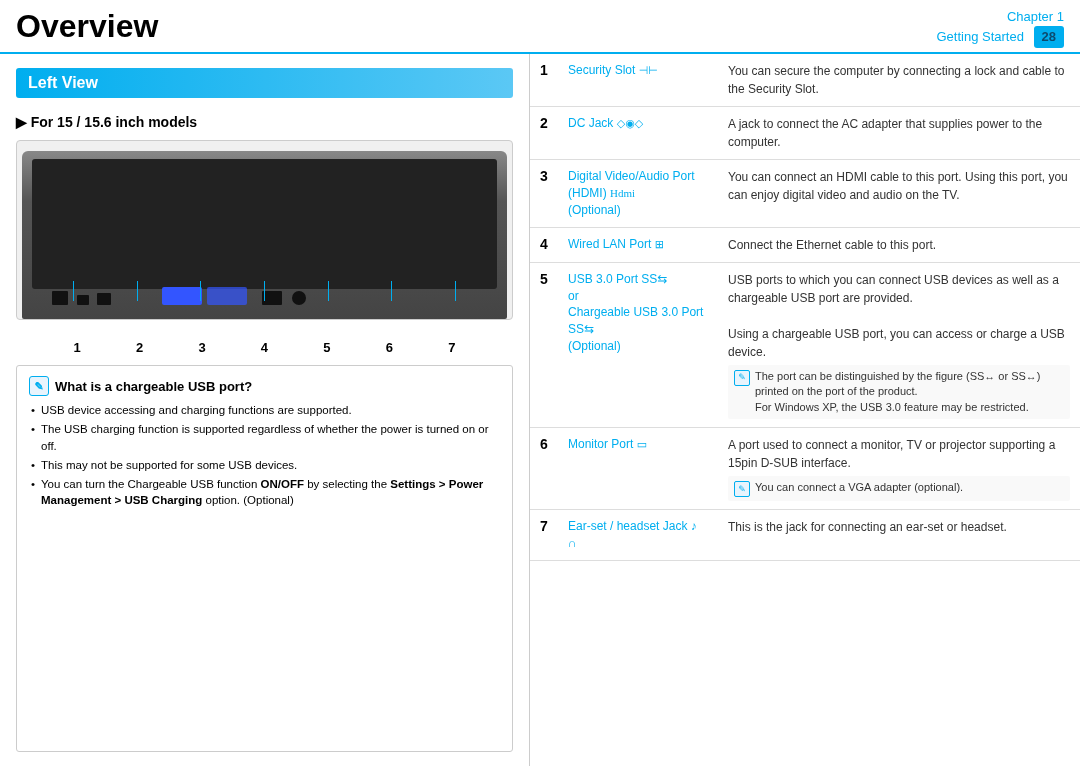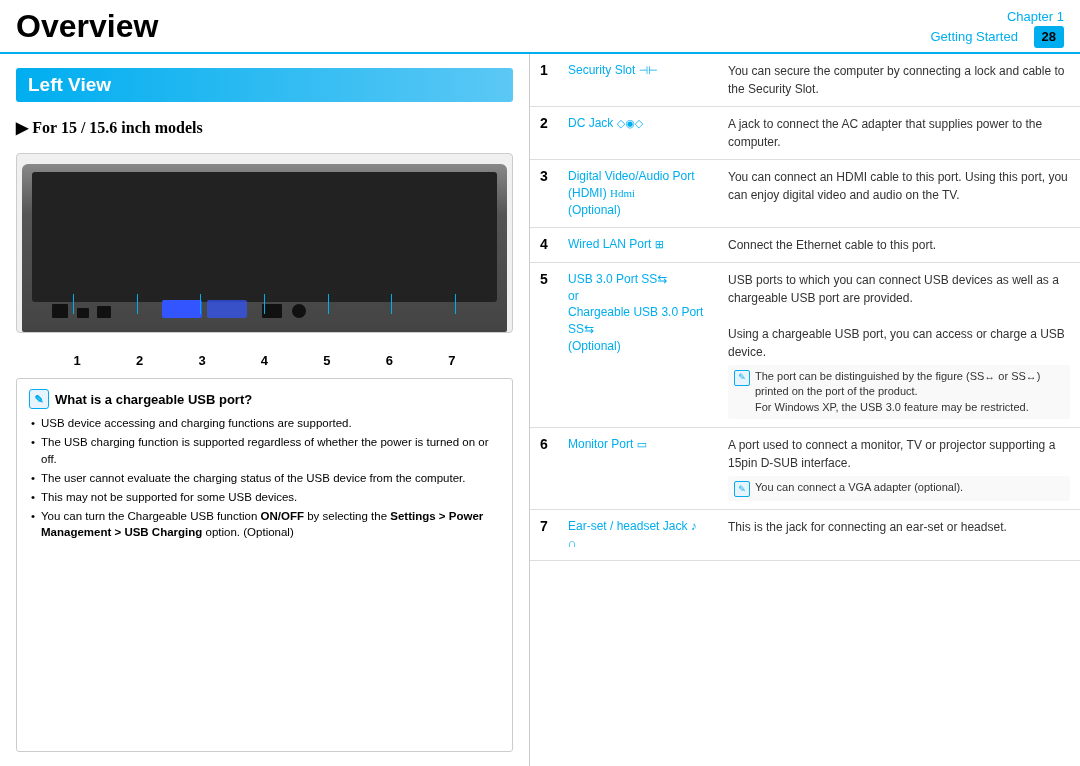--- a/index.html
+++ b/index.html
@@ -27,26 +27,26 @@
     }
     .chapter-info {
       text-align: right;
       color: #00aeef;
       font-size: 13px;
       line-height: 1.4;
     }
     .page-number-badge {
       display: inline-block;
       background: #00aeef;
-      color: #000000;
+      color: #0c4a6e;
       font-size: 13px;
       font-weight: bold;
       padding: 2px 8px;
       border-radius: 3px;
-      margin-left: 12px;
+      margin-left: 6px;
     }
 
     
     .main-content {
       display: flex;
       height: calc(766px - 54px);
     }
 
     
     .left-panel {
@@ -55,31 +55,29 @@
       padding: 14px 16px;
       display: flex;
       flex-direction: column;
       gap: 10px;
     }
 
     .section-header {
       background: linear-gradient(to right, #00aeef, #5bc8f5);
       color: #fff;
       font-weight: bold;
-      font-size: 19px;
+      font-size: 16px;
       padding: 6px 12px;
       border-radius: 3px;
       margin-bottom: 6px;
     }
 
     .model-label {
-      font-size: 16px;
-      font-weight: bold;
-      margin-bottom: 6px;
-      font-family: Liberation Serif, serif;
+      font-size: 14px;
+      font-weight: bold;
     }
     .model-label::before {
       content: '▶ ';
       color: #000;
     }
 
     
     .laptop-image-container {
       border: 1px solid #ccc;
       border-radius: 4px;
@@ -268,21 +266,20 @@
     </div>
 
     <div class="note-box">
       <div class="note-title">
         <div class="note-icon">✎</div>
         <strong>What is a chargeable USB port?</strong>
       </div>
       <ul class="note-list">
         <li>USB device accessing and charging functions are supported.</li>
         <li>The USB charging function is supported regardless of whether the power is turned on or off.</li>
-        <li>The user cannot evaluate the charging status of the USB device from the computer.</li>
         <li>This may not be supported for some USB devices.</li>
         <li>You can turn the Chargeable USB function <strong>ON/OFF</strong> by selecting the <strong>Settings &gt; Power Management &gt; USB Charging</strong> option. (Optional)</li>
       </ul>
     </div>
   </div>
 
   <div class="right-panel">
     <table class="ports-table">
       <tbody>
 

